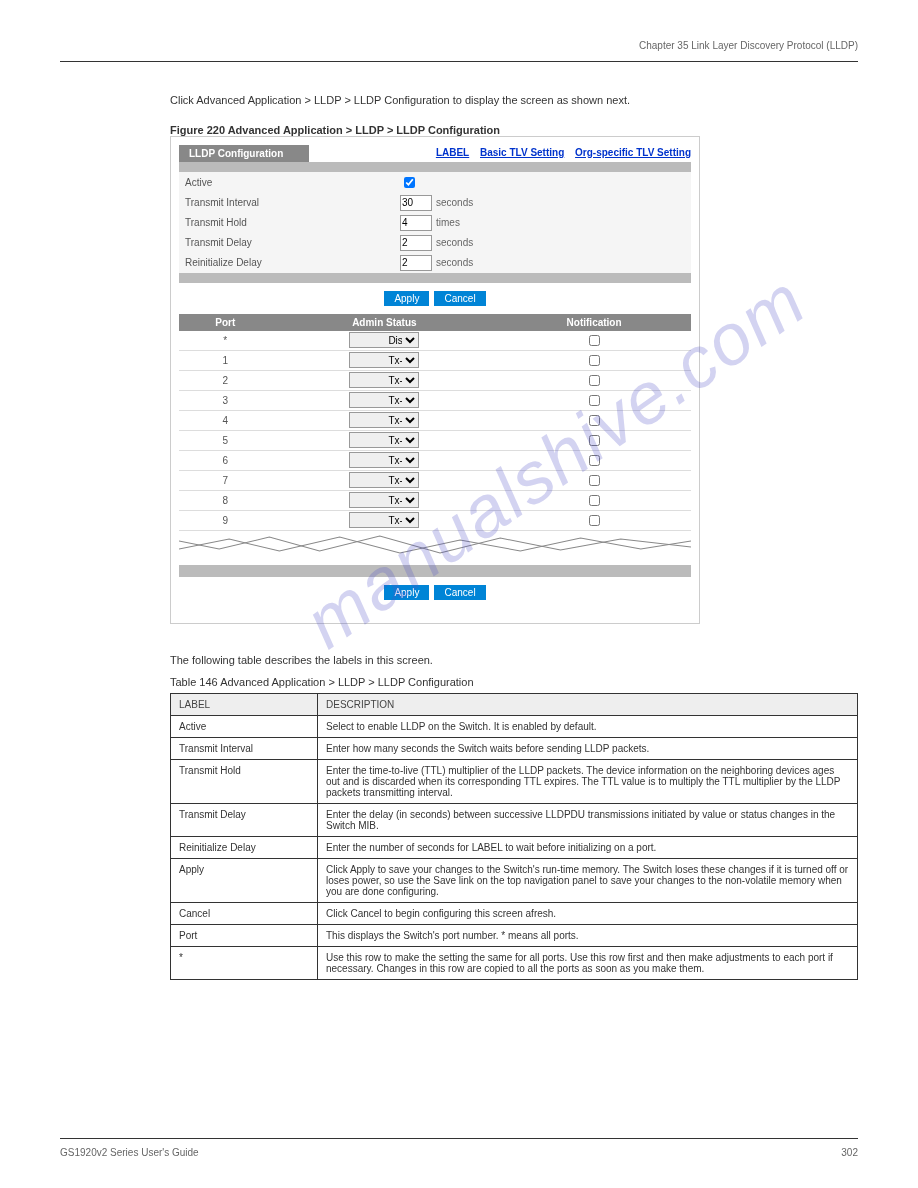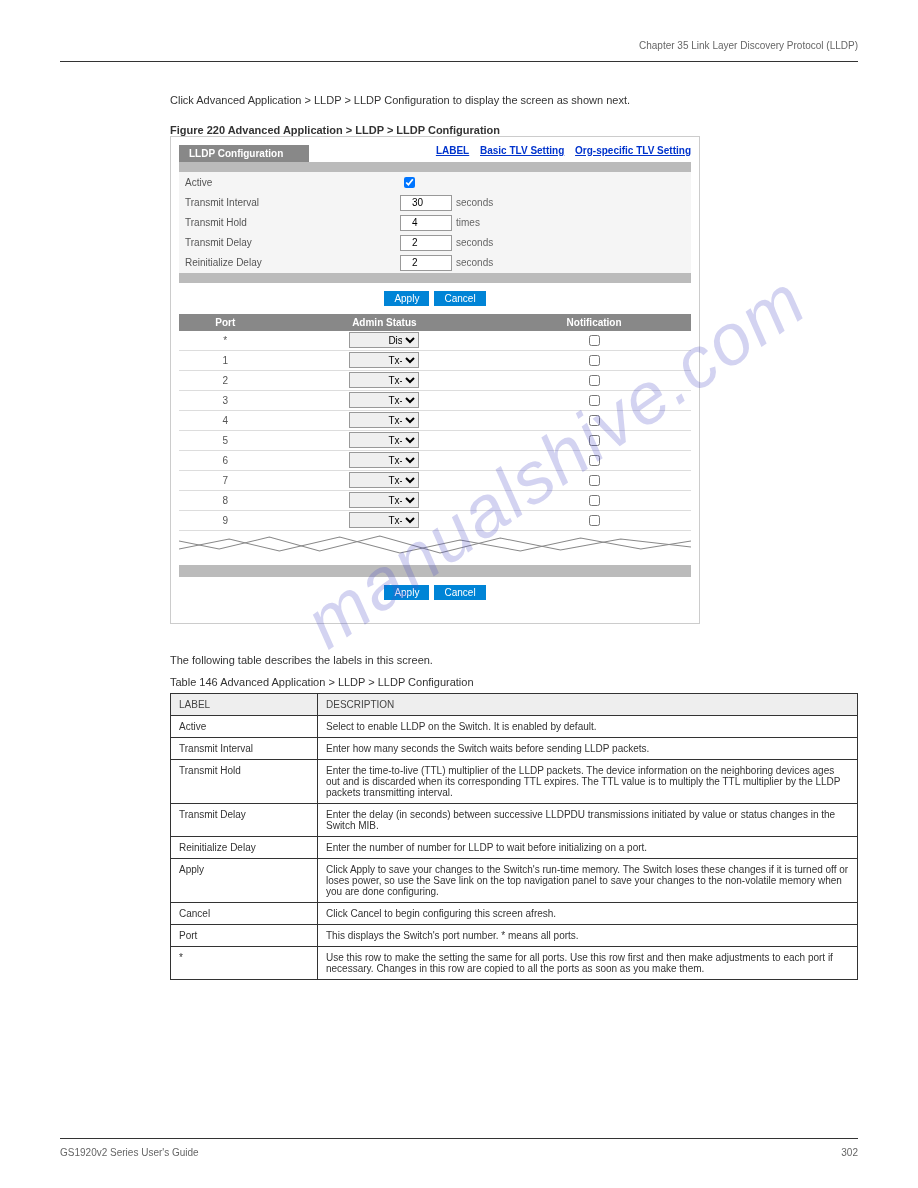--- a/index.html
+++ b/index.html
@@ -80,21 +80,21 @@
     font-size: 10px;
     color: #555;
   }
   .form-row .lbl {
     width: 215px;
   }
   .form-row input[type="text"] {
     width: 28px;
     font-size: 10px;
     border: 1px solid #999;
-    padding: 0 11px;
+    padding: 0 1px;
     height: 14px;
   }
   .form-row input[type="checkbox"] {
     width: 11px;
     height: 11px;
   }
   .form-row .unit {
     margin-left: 4px;
     color: #666;
   }
@@ -219,21 +219,21 @@
   <div class="header-bar">
     <span></span>
     <span>Chapter 35 Link Layer Discovery Protocol (LLDP)</span>
   </div>
 
   <div class="intro">Click Advanced Application &gt; LLDP &gt; LLDP Configuration to display the screen as shown next.</div>
 
   <div class="fig-title">Figure 220   Advanced Application &gt; LLDP &gt; LLDP Configuration</div>
 
   <div class="screenshot">
-    <div style="display:flex; align-items:flex-start; justify-content:space-between;">
+    <div style="display:flex; align-items:center; justify-content:space-between;">
       <div class="tab">LLDP Configuration</div>
       <div class="top-links">
         <a href="#">LABEL</a>
         <a href="#">Basic TLV Setting</a>
         <a href="#">Org-specific TLV Setting</a>
       </div>
     </div>
     <div class="graybar"></div>
     <div class="form-block">
       <div class="form-row">
@@ -364,21 +364,21 @@
         <tr>
           <th class="lbl-col">Transmit Hold</th>
           <td>Enter the time-to-live (TTL) multiplier of the LLDP packets. The device information on the neighboring devices ages out and is discarded when its corresponding TTL expires. The TTL value is to multiply the TTL multiplier by the LLDP packets transmitting interval.</td>
         </tr>
         <tr>
           <th class="lbl-col">Transmit Delay</th>
           <td>Enter the delay (in seconds) between successive LLDPDU transmissions initiated by value or status changes in the Switch MIB.</td>
         </tr>
         <tr>
           <th class="lbl-col">Reinitialize Delay</th>
-          <td>Enter the number of number for LLDP to wait before initializing on a port.</td>
+          <td>Enter the number of seconds for LABEL to wait before initializing on a port.</td>
         </tr>
         <tr>
           <th class="lbl-col">Apply</th>
           <td>Click Apply to save your changes to the Switch's run-time memory. The Switch loses these changes if it is turned off or loses power, so use the Save link on the top navigation panel to save your changes to the non-volatile memory when you are done configuring.</td>
         </tr>
         <tr>
           <th class="lbl-col">Cancel</th>
           <td>Click Cancel to begin configuring this screen afresh.</td>
         </tr>
         <tr>

